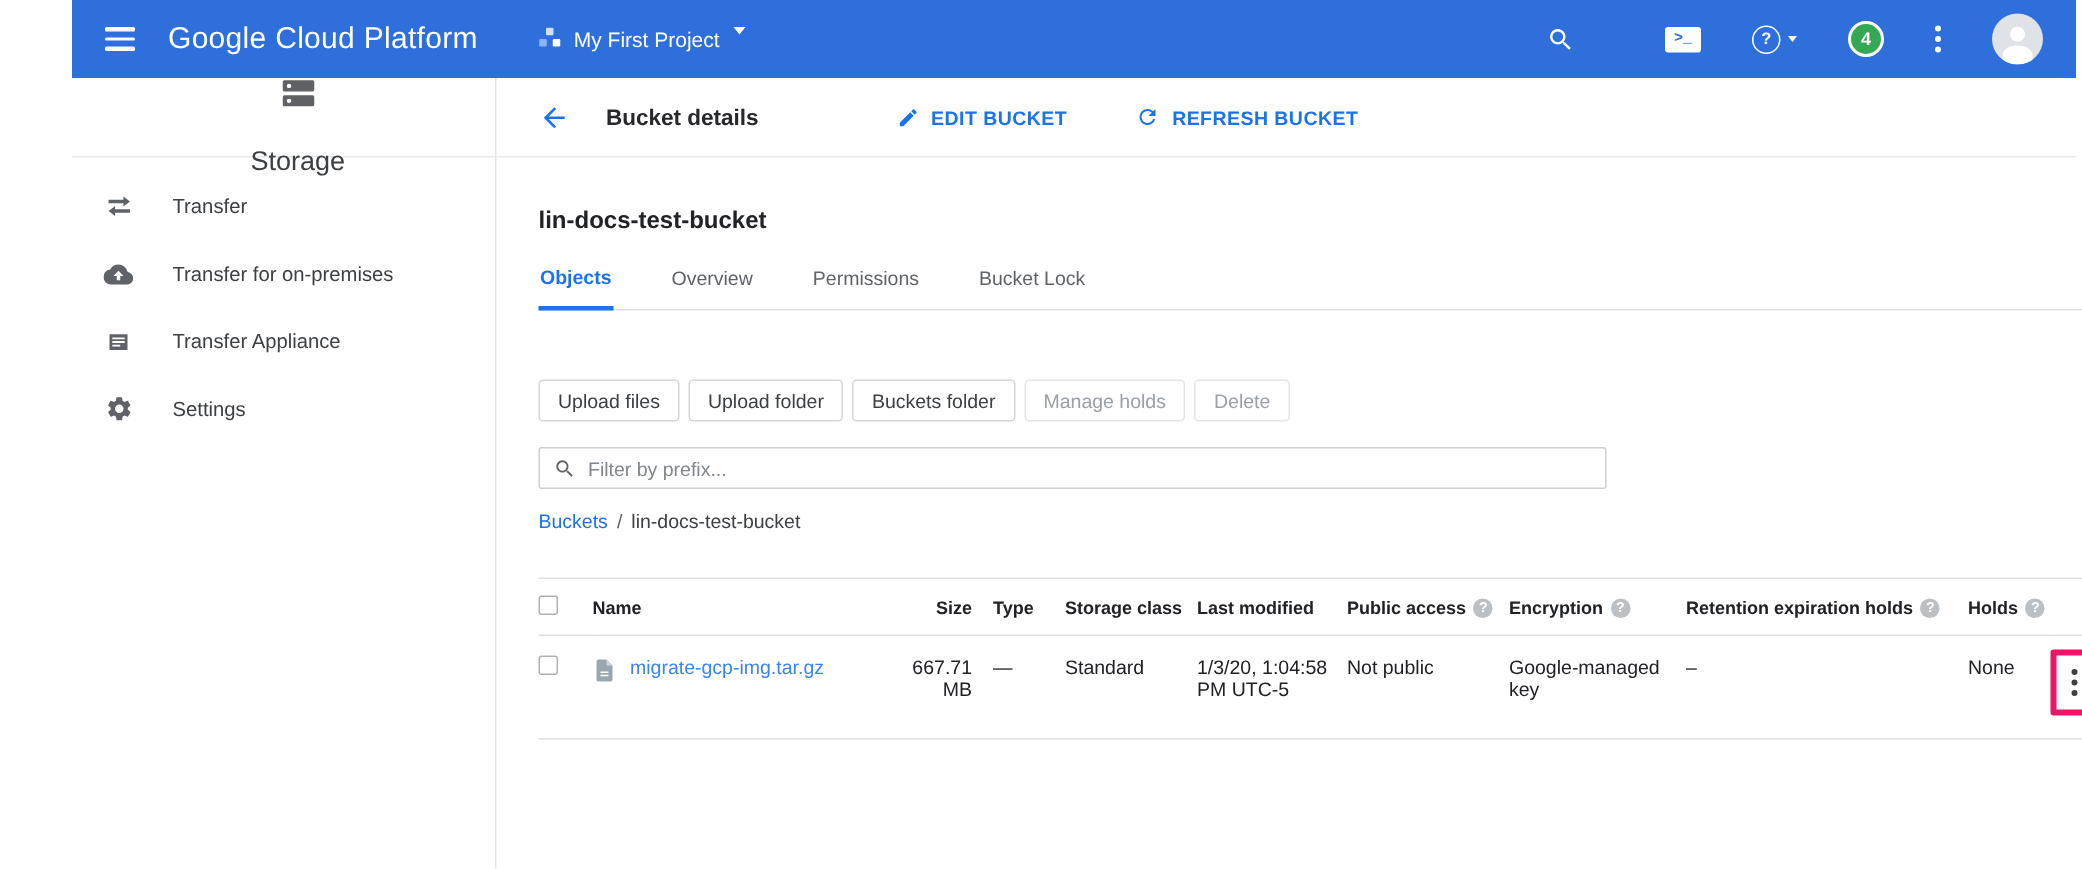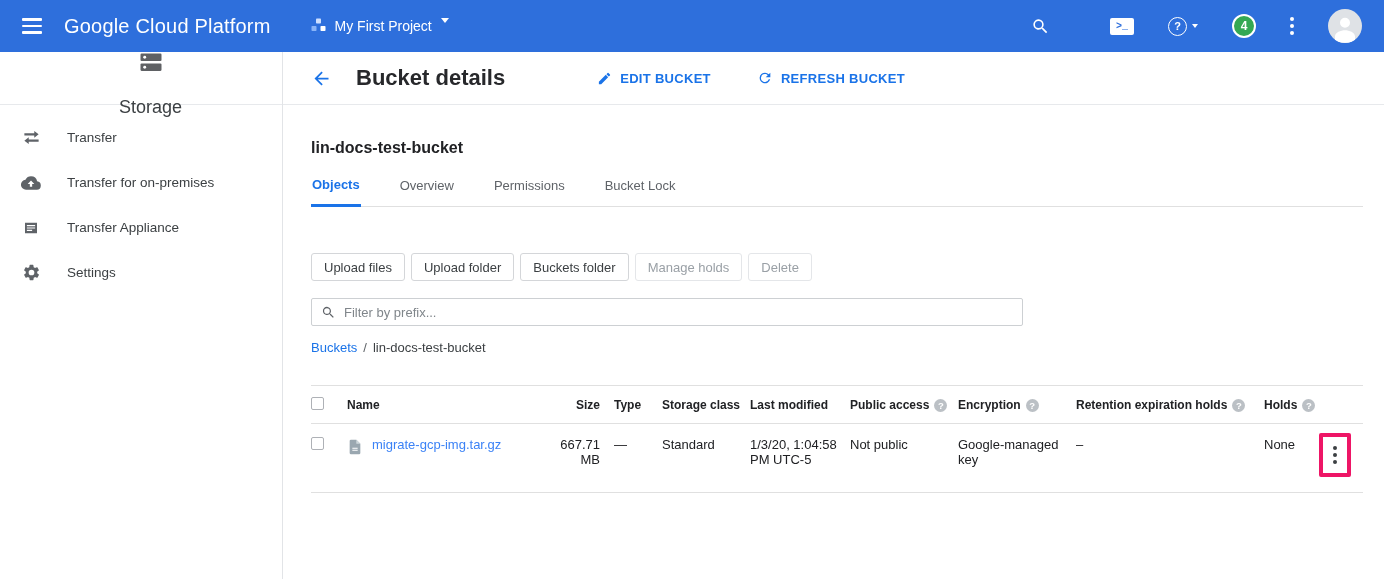--- a/index.html
+++ b/index.html
@@ -2,21 +2,21 @@
 <html style="--topbar-bg: #2e6fdc; --accent-blue: #1a73e8; --badge-green: #34a853; --annotation-pink: #ee1566; --sidebar-active-bg: #e8f0fe;"><head>
 <meta charset="utf-8">
 <style>
   * { box-sizing: border-box; margin: 0; padding: 0; }
   html, body { width: 1388px; height: 579px; overflow: hidden; }
   body {
     font-family: "Liberation Sans", sans-serif;
     background: #fff;
     color: #202124;
   }
-  .page { width: 1384px; height: 579px; display: flex; flex-direction: column; }
+  .page { width: 1384px; height: 579px; display: flex; flex-direction: column; padding-left: 48px; }
 
   
   .topbar {
     height: 52px; flex: 0 0 52px;
     background: var(--topbar-bg, #2e6fdc);
     display: flex; align-items: center;
     color: #fff;
   }
   .hamburger { width: 64px; display: flex; justify-content: center; cursor: pointer; background: none; border: none; }
   .hamburger .bars { display: flex; flex-direction: column; gap: 4px; }
@@ -50,21 +50,21 @@
   .nav { padding-top: 10px; }
   .nav-item { height: 45px; display: flex; align-items: center; gap: 25px; padding-left: 20px;
     font-size: 13.5px; color: #3c4043; cursor: pointer; }
   .nav-item .icn { width: 22px; display: flex; justify-content: center; }
   .nav-item.active { background: var(--sidebar-active-bg, #e8f0fe); color: var(--accent-blue, #1a73e8); }
 
   
   .main { flex: 1; min-width: 0; }
   .main-header { height: 53px; display: flex; align-items: center; padding-left: 28px; border-bottom: 1px solid #e7e9ec; }
   .back-btn { background: none; border: none; cursor: pointer; display: flex; margin-right: 24px; }
-  .page-title { font-size: 22px; color: #27282b; }
+  .page-title { font-size: 15px; color: #27282b; }
   .hdr-action { background: none; border: none; cursor: pointer; display: flex; align-items: center; gap: 8px;
     color: var(--accent-blue, #1a73e8); font-size: 13px; font-weight: bold; letter-spacing: .3px;
     font-family: "Liberation Sans", sans-serif; }
   .hdr-action.edit { margin-left: 92px; }
   .hdr-action.refresh { margin-left: 46px; }
 
   .main-body { padding: 34px 0 0 28px; }
   .bucket-name { font-size: 16px; font-weight: bold; color: #212225; }
 
   .tabs { display: flex; gap: 38px; margin-top: 20px; border-bottom: 1px solid #e0e0e0; width: 1052px; }

